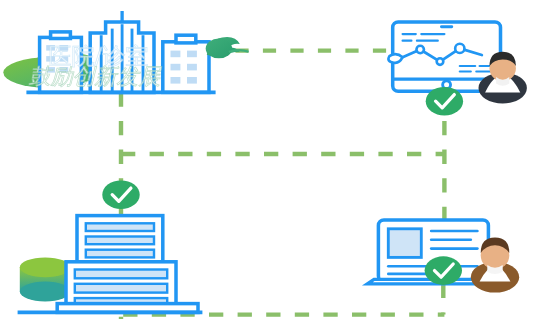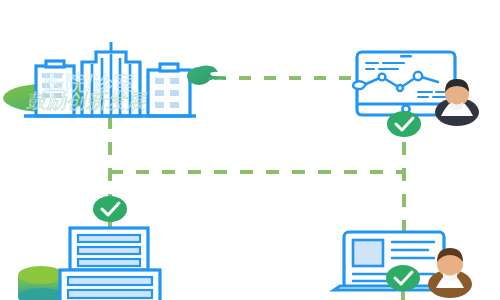--- a/index.html
+++ b/index.html
@@ -1,20 +1,20 @@
 <!DOCTYPE html>
 <html><head>
 <meta charset="utf-8">
 <style>
   html,body{margin:0;padding:0;}
   body{
     width:500px;height:300px;overflow:hidden;background:#ffffff;
     font-family:"Liberation Sans", sans-serif;
   }
-  #stage{position:relative;width:500px;height:232px;margin-top:32px;}
+  #stage{position:relative;width:500px;height:232px;}
   #stage svg{position:absolute;left:0;top:0;}
 </style>
 </head>
 <body>
 
 <div id="stage">
 
   <svg width="500" height="300" viewBox="0 0 500 300">
     <defs>
       <linearGradient id="dbg" x1="0" y1="0" x2="0" y2="1">

